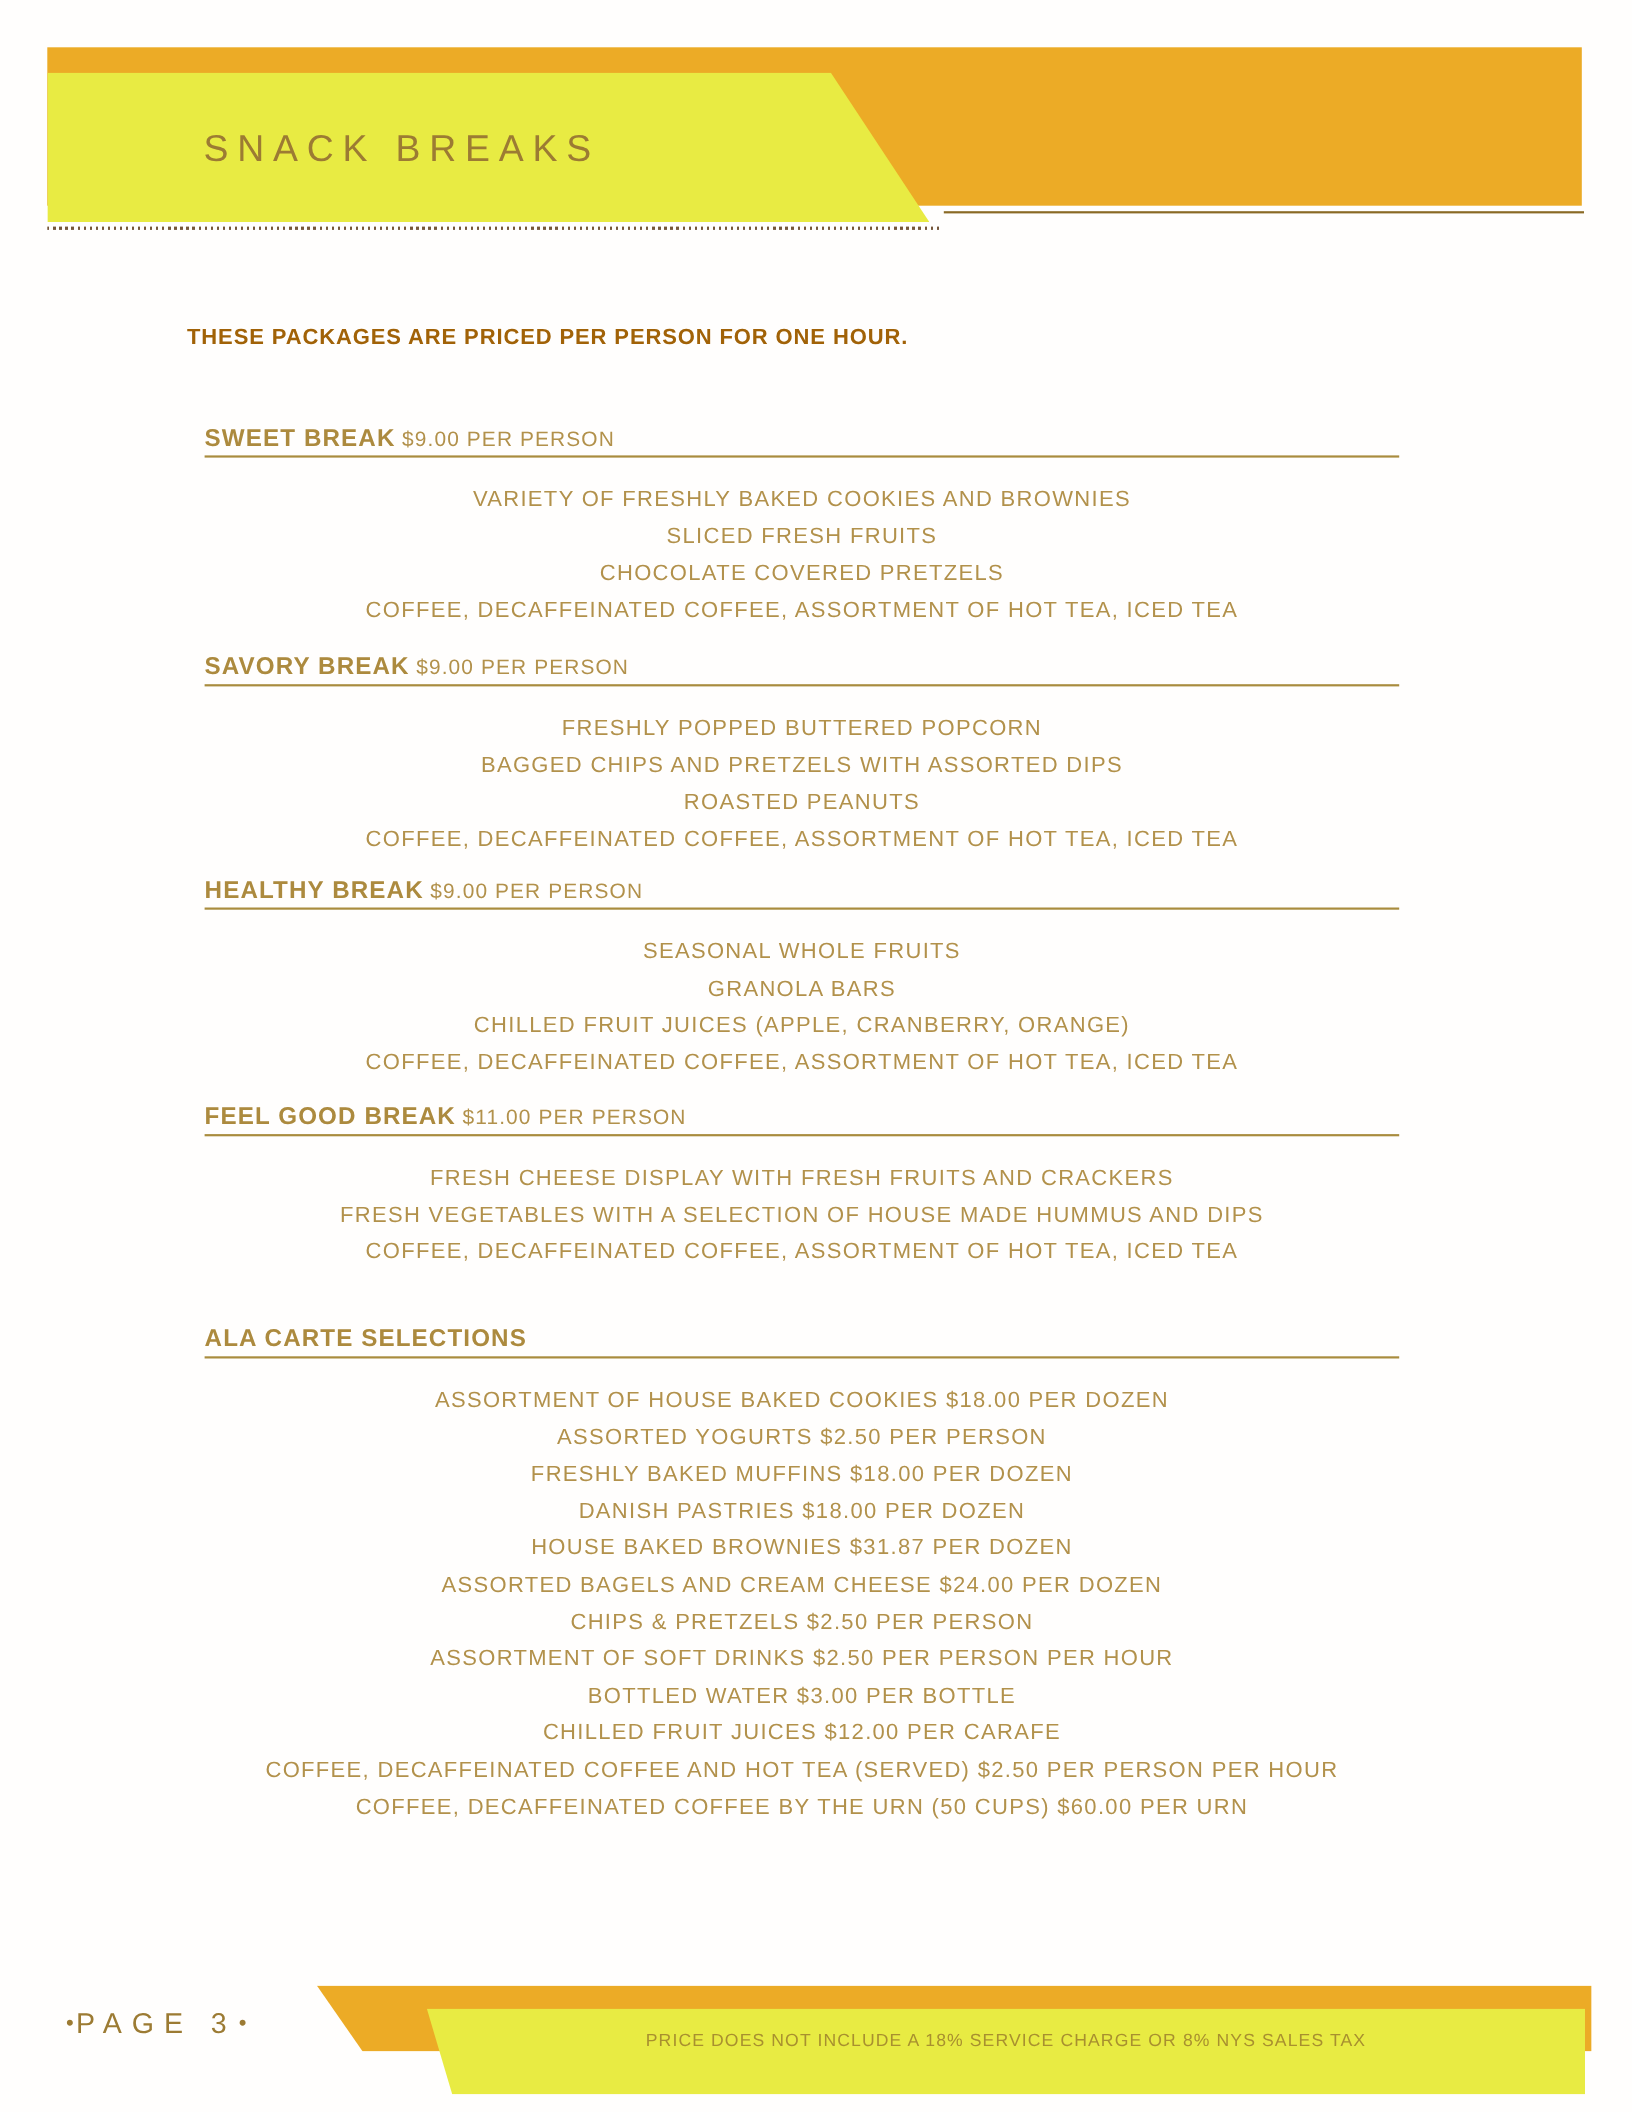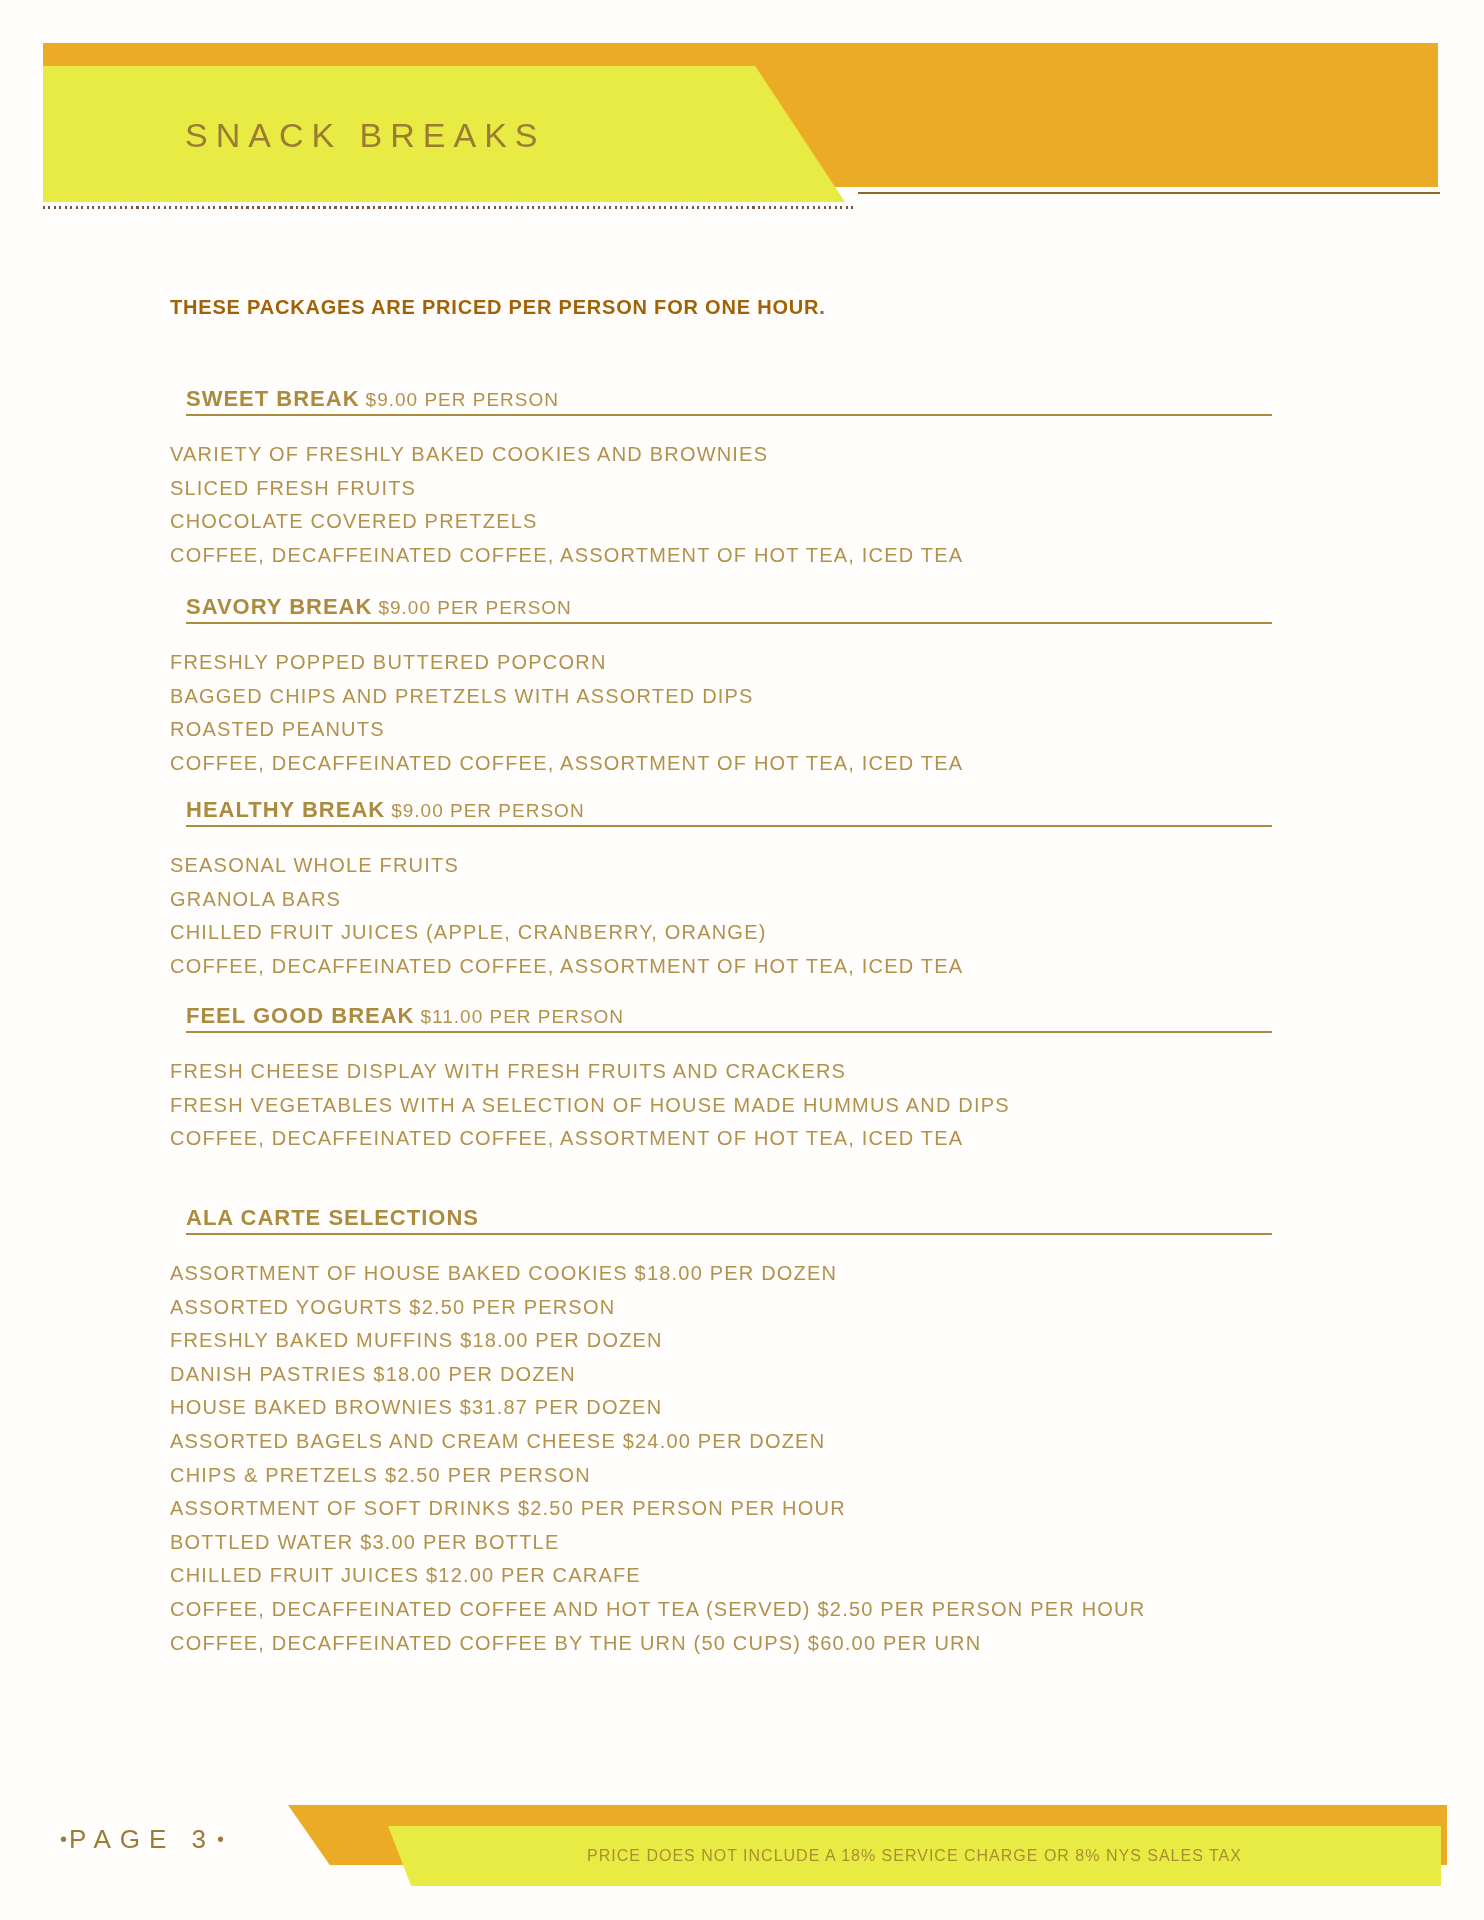--- a/index.html
+++ b/index.html
@@ -52,32 +52,32 @@
   }
   .sec-price{
     font-size:19px;font-weight:400;letter-spacing:1px;color:#B2914B;
     margin-left:6px;
   }
   .sec-items{
     list-style:none;margin:0;padding:6px 0 0 0;
   }
   .sec-items li{
     font-size:20px;font-weight:400;letter-spacing:1.2px;
-    color:#B2914B;line-height:33.6px;white-space:nowrap;
+    color:#B2914B;line-height:33.6px;white-space:nowrap;text-align:center;
   }
   .sec1{top:368px;} .sec2{top:576px;} .sec3{top:779px;}
   .sec4{top:985px;} .sec5{top:1187px;}
   
   .ftr-orange{
     position:absolute;left:288px;top:1805px;width:1159px;height:60px;
     background:#ECAB26;
     clip-path:polygon(0 0, 100% 0, 100% 100%, 3.6% 100%);
   }
   .ftr-yellow{
-    position:absolute;left:388px;top:1826px;width:1053px;height:60px;
+    position:absolute;left:388px;top:1826px;width:1053px;height:78px;
     background:#E8EB43;
     clip-path:polygon(0 0, 100% 0, 100% 100%, 2.2% 100%);
     text-align:center;line-height:60px;
   }
   .ftr-note{
     font-size:16px;font-weight:400;letter-spacing:1px;color:#A8902F;
     white-space:nowrap;
   }
   .page-label{
     position:absolute;left:60px;top:1824px;

